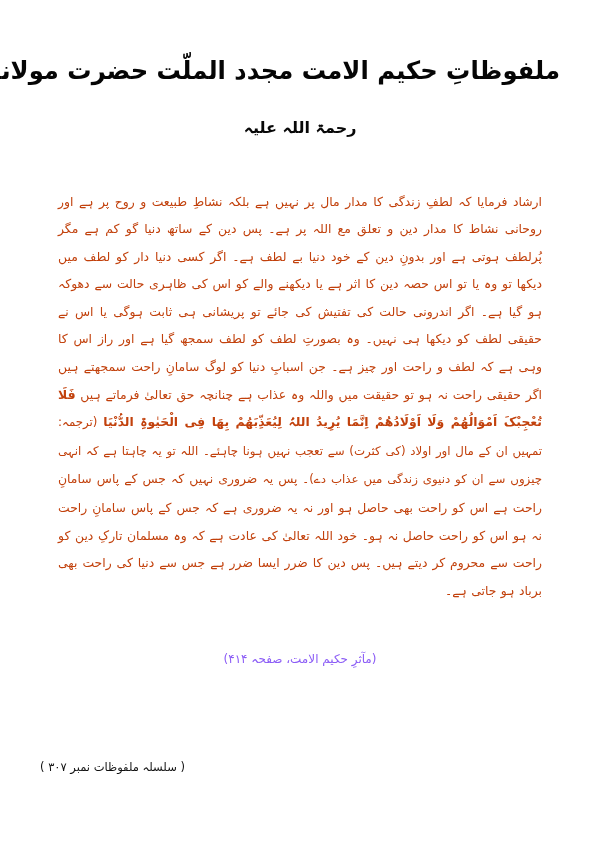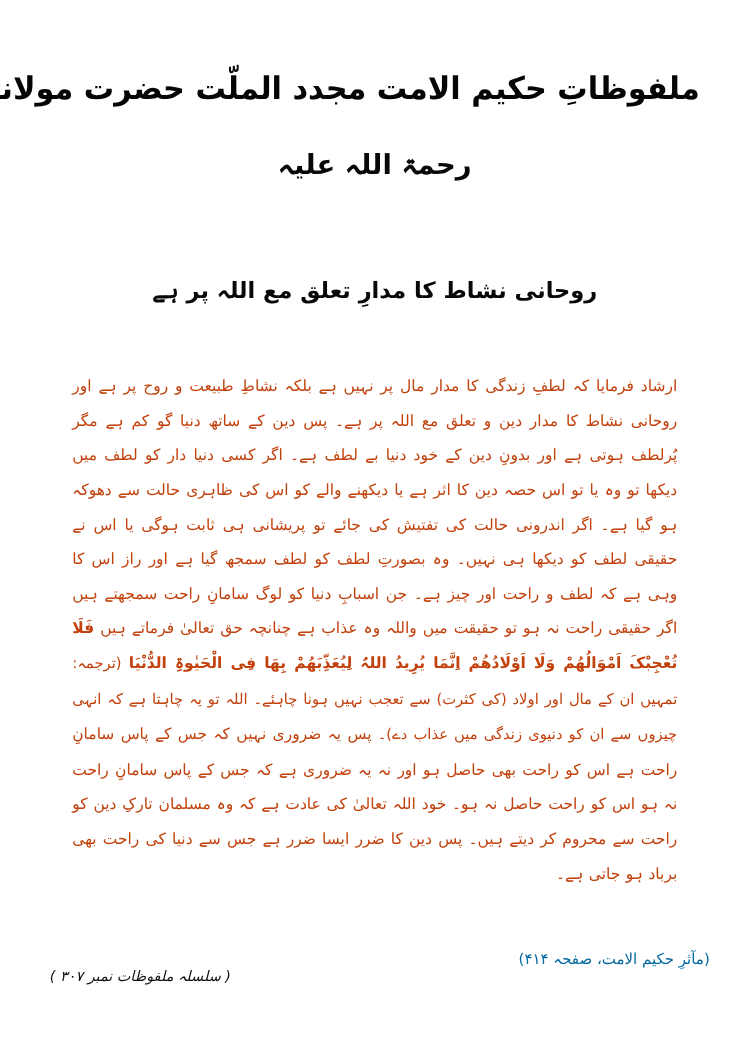--- a/index.html
+++ b/index.html
@@ -42,21 +42,21 @@
     font-weight: 700;
     letter-spacing: 0px;
     color: #050505;
     white-space: nowrap;
     transform: scaleX(0.97);
   }
 
   .doc-subtitle {
     direction: rtl;
     margin-top: 26px;
-    font-size: 22px;
+    font-size: 16px;
     font-weight: 700;
     color: #080808;
     line-height: 1.5;
   }
 
   
   .section-heading {
     direction: rtl;
     text-align: center;
     margin-top: 70px;
@@ -89,53 +89,51 @@
     letter-spacing: 0.6px;
   }
 
   .translation {
     font-size: 11.8px;
   }
 
   
   .citation {
     direction: rtl;
-    text-align: right;
+    text-align: center;
     margin-top: 48px;
     font-size: 12px;
-    color: #0369a1;
+    color: #8b5cf6;
   }
 
   
   .footer {
     direction: rtl;
     margin-top: auto;
     padding-bottom: 48px;
     padding-left: 8px;
     text-align: left;
     font-size: 11.5px;
     color: #111111;
-    font-style: italic;
   }
 
   .footer-inner {
     display: inline-block;
   }
 </style>
 </head>
 <body>
 
 <div class="page">
 
   <div class="title-block">
     <div class="doc-title">ملفوظاتِ حکیم الامت مجدد الملّت حضرت مولانا محمد اشرف علی تھانوی</div>
     <div class="doc-subtitle">رحمۃ اللہ علیہ</div>
   </div>
 
-  <div class="section-heading">روحانی نشاط کا مدارِ تعلق مع اللہ پر ہے</div>
 
   <div class="body-block">
     <p><span>ارشاد فرمایا کہ لطفِ زندگی کا مدار مال پر نہیں ہے بلکہ نشاطِ طبیعت و روح پر ہے اور روحانی نشاط کا مدار دین و تعلق مع اللہ پر ہے۔ پس دین کے ساتھ دنیا گو کم ہے مگر پُرلطف ہوتی ہے اور بدونِ دین کے خود دنیا بے لطف ہے۔ اگر کسی دنیا دار کو لطف میں دیکھا تو وہ یا تو اس حصہ دین کا اثر ہے یا دیکھنے والے کو اس کی ظاہری حالت سے دھوکہ ہو گیا ہے۔ اگر اندرونی حالت کی تفتیش کی جائے تو پریشانی ہی ثابت ہوگی یا اس نے حقیقی لطف کو دیکھا ہی نہیں۔ وہ بصورتِ لطف کو لطف سمجھ گیا ہے اور راز اس کا وہی ہے کہ لطف و راحت اور چیز ہے۔ جن اسبابِ دنیا کو لوگ سامانِ راحت سمجھتے ہیں اگر حقیقی راحت نہ ہو تو حقیقت میں واللہ وہ عذاب ہے چنانچہ حق تعالیٰ فرماتے ہیں </span><span class="arabic">فَلَا تُعْجِبْکَ اَمْوَالُھُمْ وَلَا اَوْلَادُھُمْ اِنَّمَا یُرِیدُ اللہُ لِیُعَذِّبَھُمْ بِھَا فِی الْحَیٰوۃِ الدُّنْیَا</span><span class="translation"> (ترجمہ: تمہیں ان کے مال اور اولاد (کی کثرت) سے تعجب نہیں ہونا چاہئے۔ اللہ تو یہ چاہتا ہے کہ انہی چیزوں سے ان کو دنیوی زندگی میں عذاب دے)۔ </span><span>پس یہ ضروری نہیں کہ جس کے پاس سامانِ راحت ہے اس کو راحت بھی حاصل ہو اور نہ یہ ضروری ہے کہ جس کے پاس سامانِ راحت نہ ہو اس کو راحت حاصل نہ ہو۔ خود اللہ تعالیٰ کی عادت ہے کہ وہ مسلمان تارکِ دین کو راحت سے محروم کر دیتے ہیں۔ پس دین کا ضرر ایسا ضرر ہے جس سے دنیا کی راحت بھی برباد ہو جاتی ہے۔</span></p>
   </div>
 
   <div class="citation">(مآثرِ حکیم الامت، صفحہ ۴۱۴)</div>
 
   <div class="footer">
     <span class="footer-inner">( سلسلہ ملفوظات نمبر ۳۰۷ )</span>
   </div>

